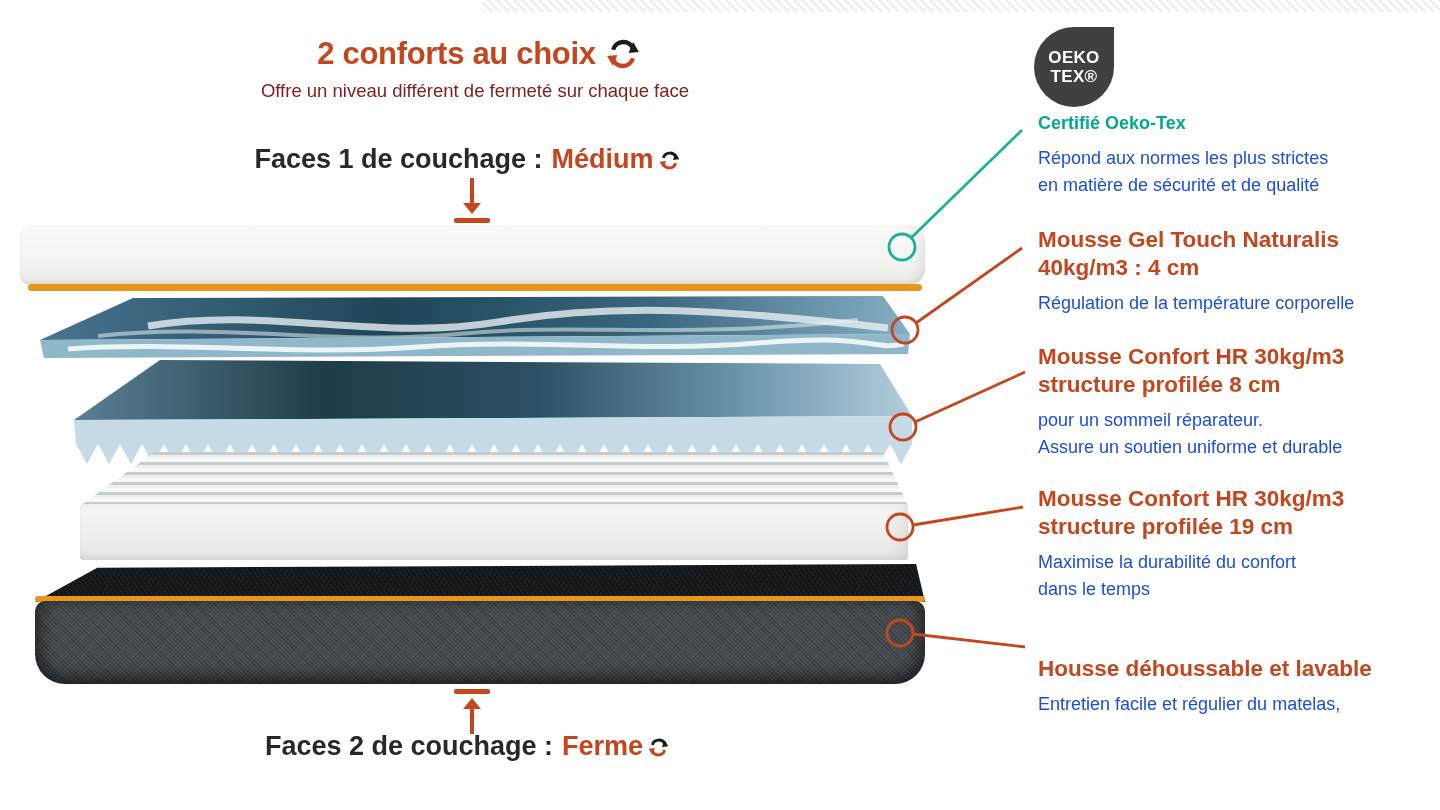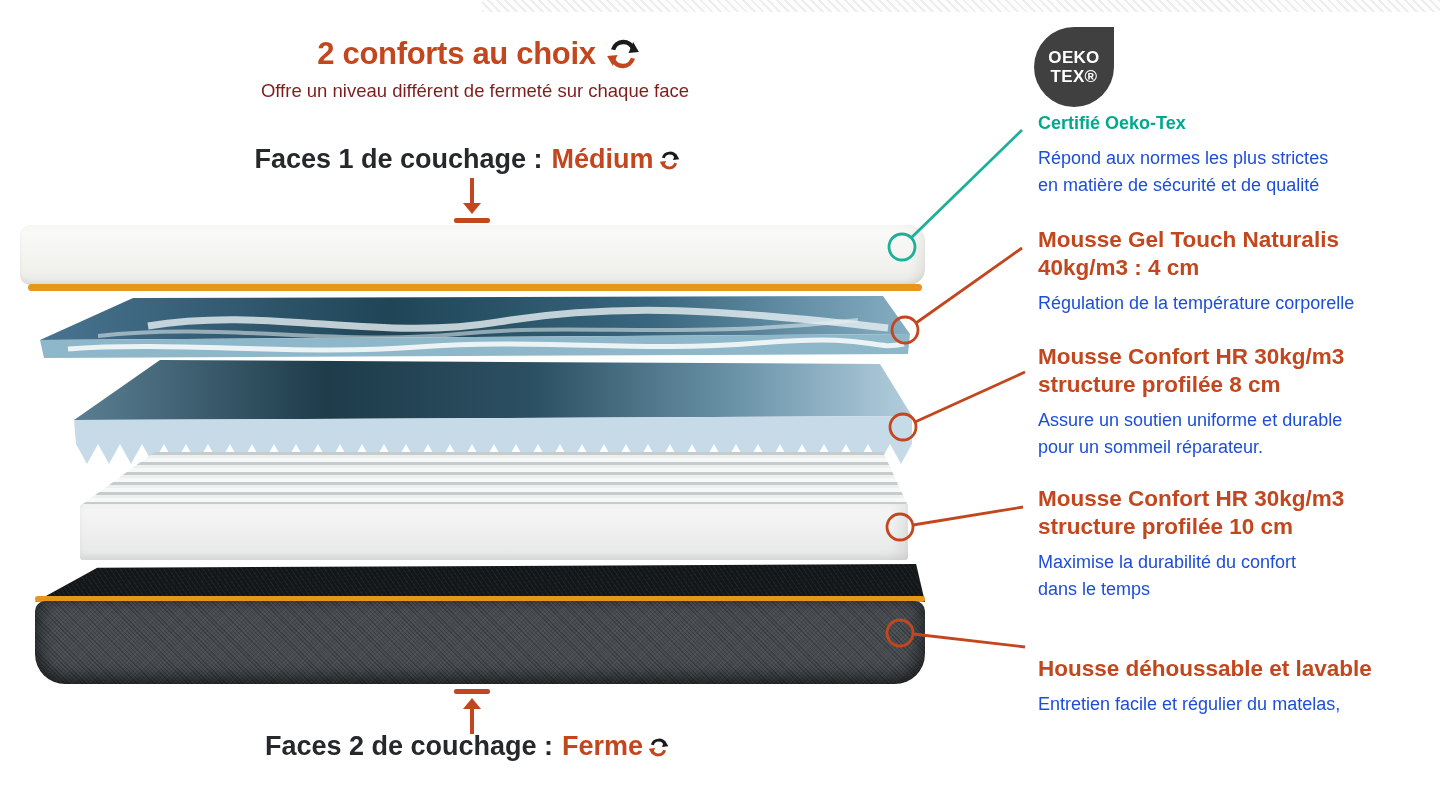--- a/index.html
+++ b/index.html
@@ -196,28 +196,28 @@
     <div class="annot-title">40kg/m3 : 4 cm</div>
     <div class="annot-desc">
       <div>Régulation de la température corporelle</div>
     </div>
   </div>
 
   <div class="annot" style="top:343px;">
     <div class="annot-title">Mousse Confort HR 30kg/m3</div>
     <div class="annot-title">structure profilée 8 cm</div>
     <div class="annot-desc">
+      <div>pour un sommeil réparateur.</div>
       <div>Assure un soutien uniforme et durable</div>
-      <div>pour un sommeil réparateur.</div>
     </div>
   </div>
 
   <div class="annot" style="top:485px;">
     <div class="annot-title">Mousse Confort HR 30kg/m3</div>
-    <div class="annot-title">structure profilée 10 cm</div>
+    <div class="annot-title">structure profilée 19 cm</div>
     <div class="annot-desc">
       <div>Maximise la durabilité du confort</div>
       <div>dans le temps</div>
     </div>
   </div>
 
   <div class="annot" style="top:655px;">
     <div class="annot-title">Housse déhoussable et lavable</div>
     <div class="annot-desc">
       <div>Entretien facile et régulier du matelas,</div>

